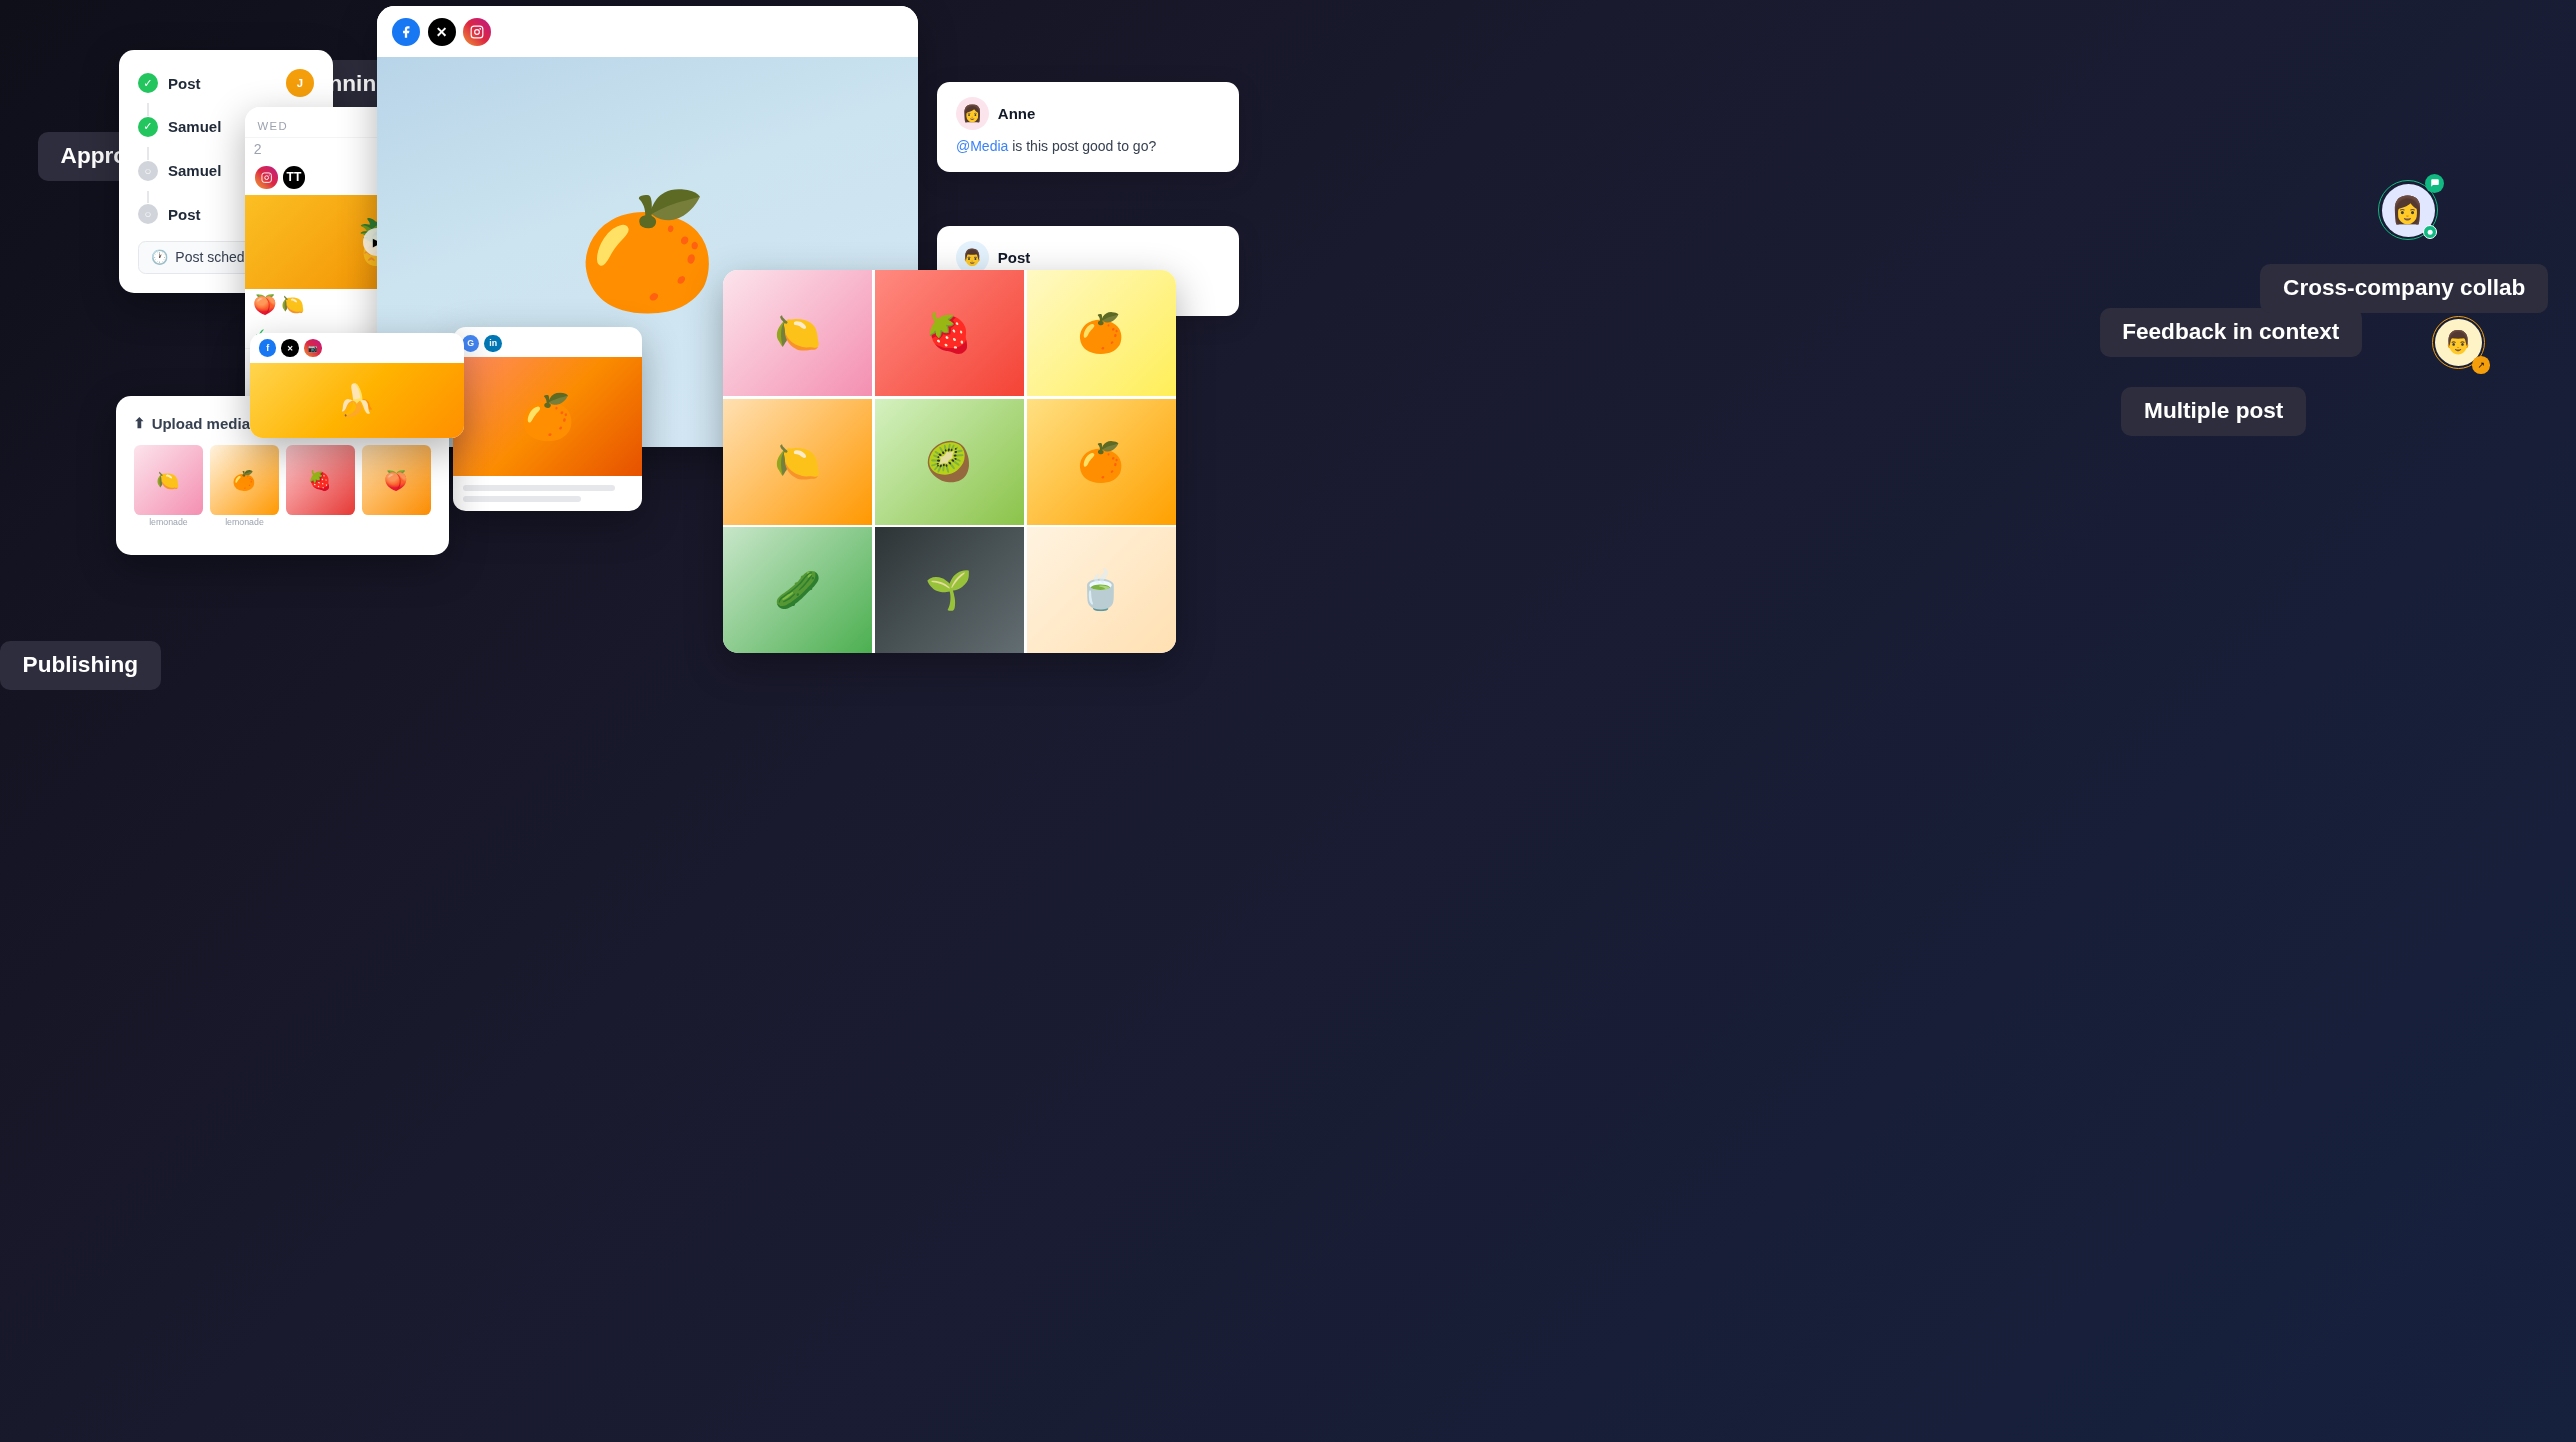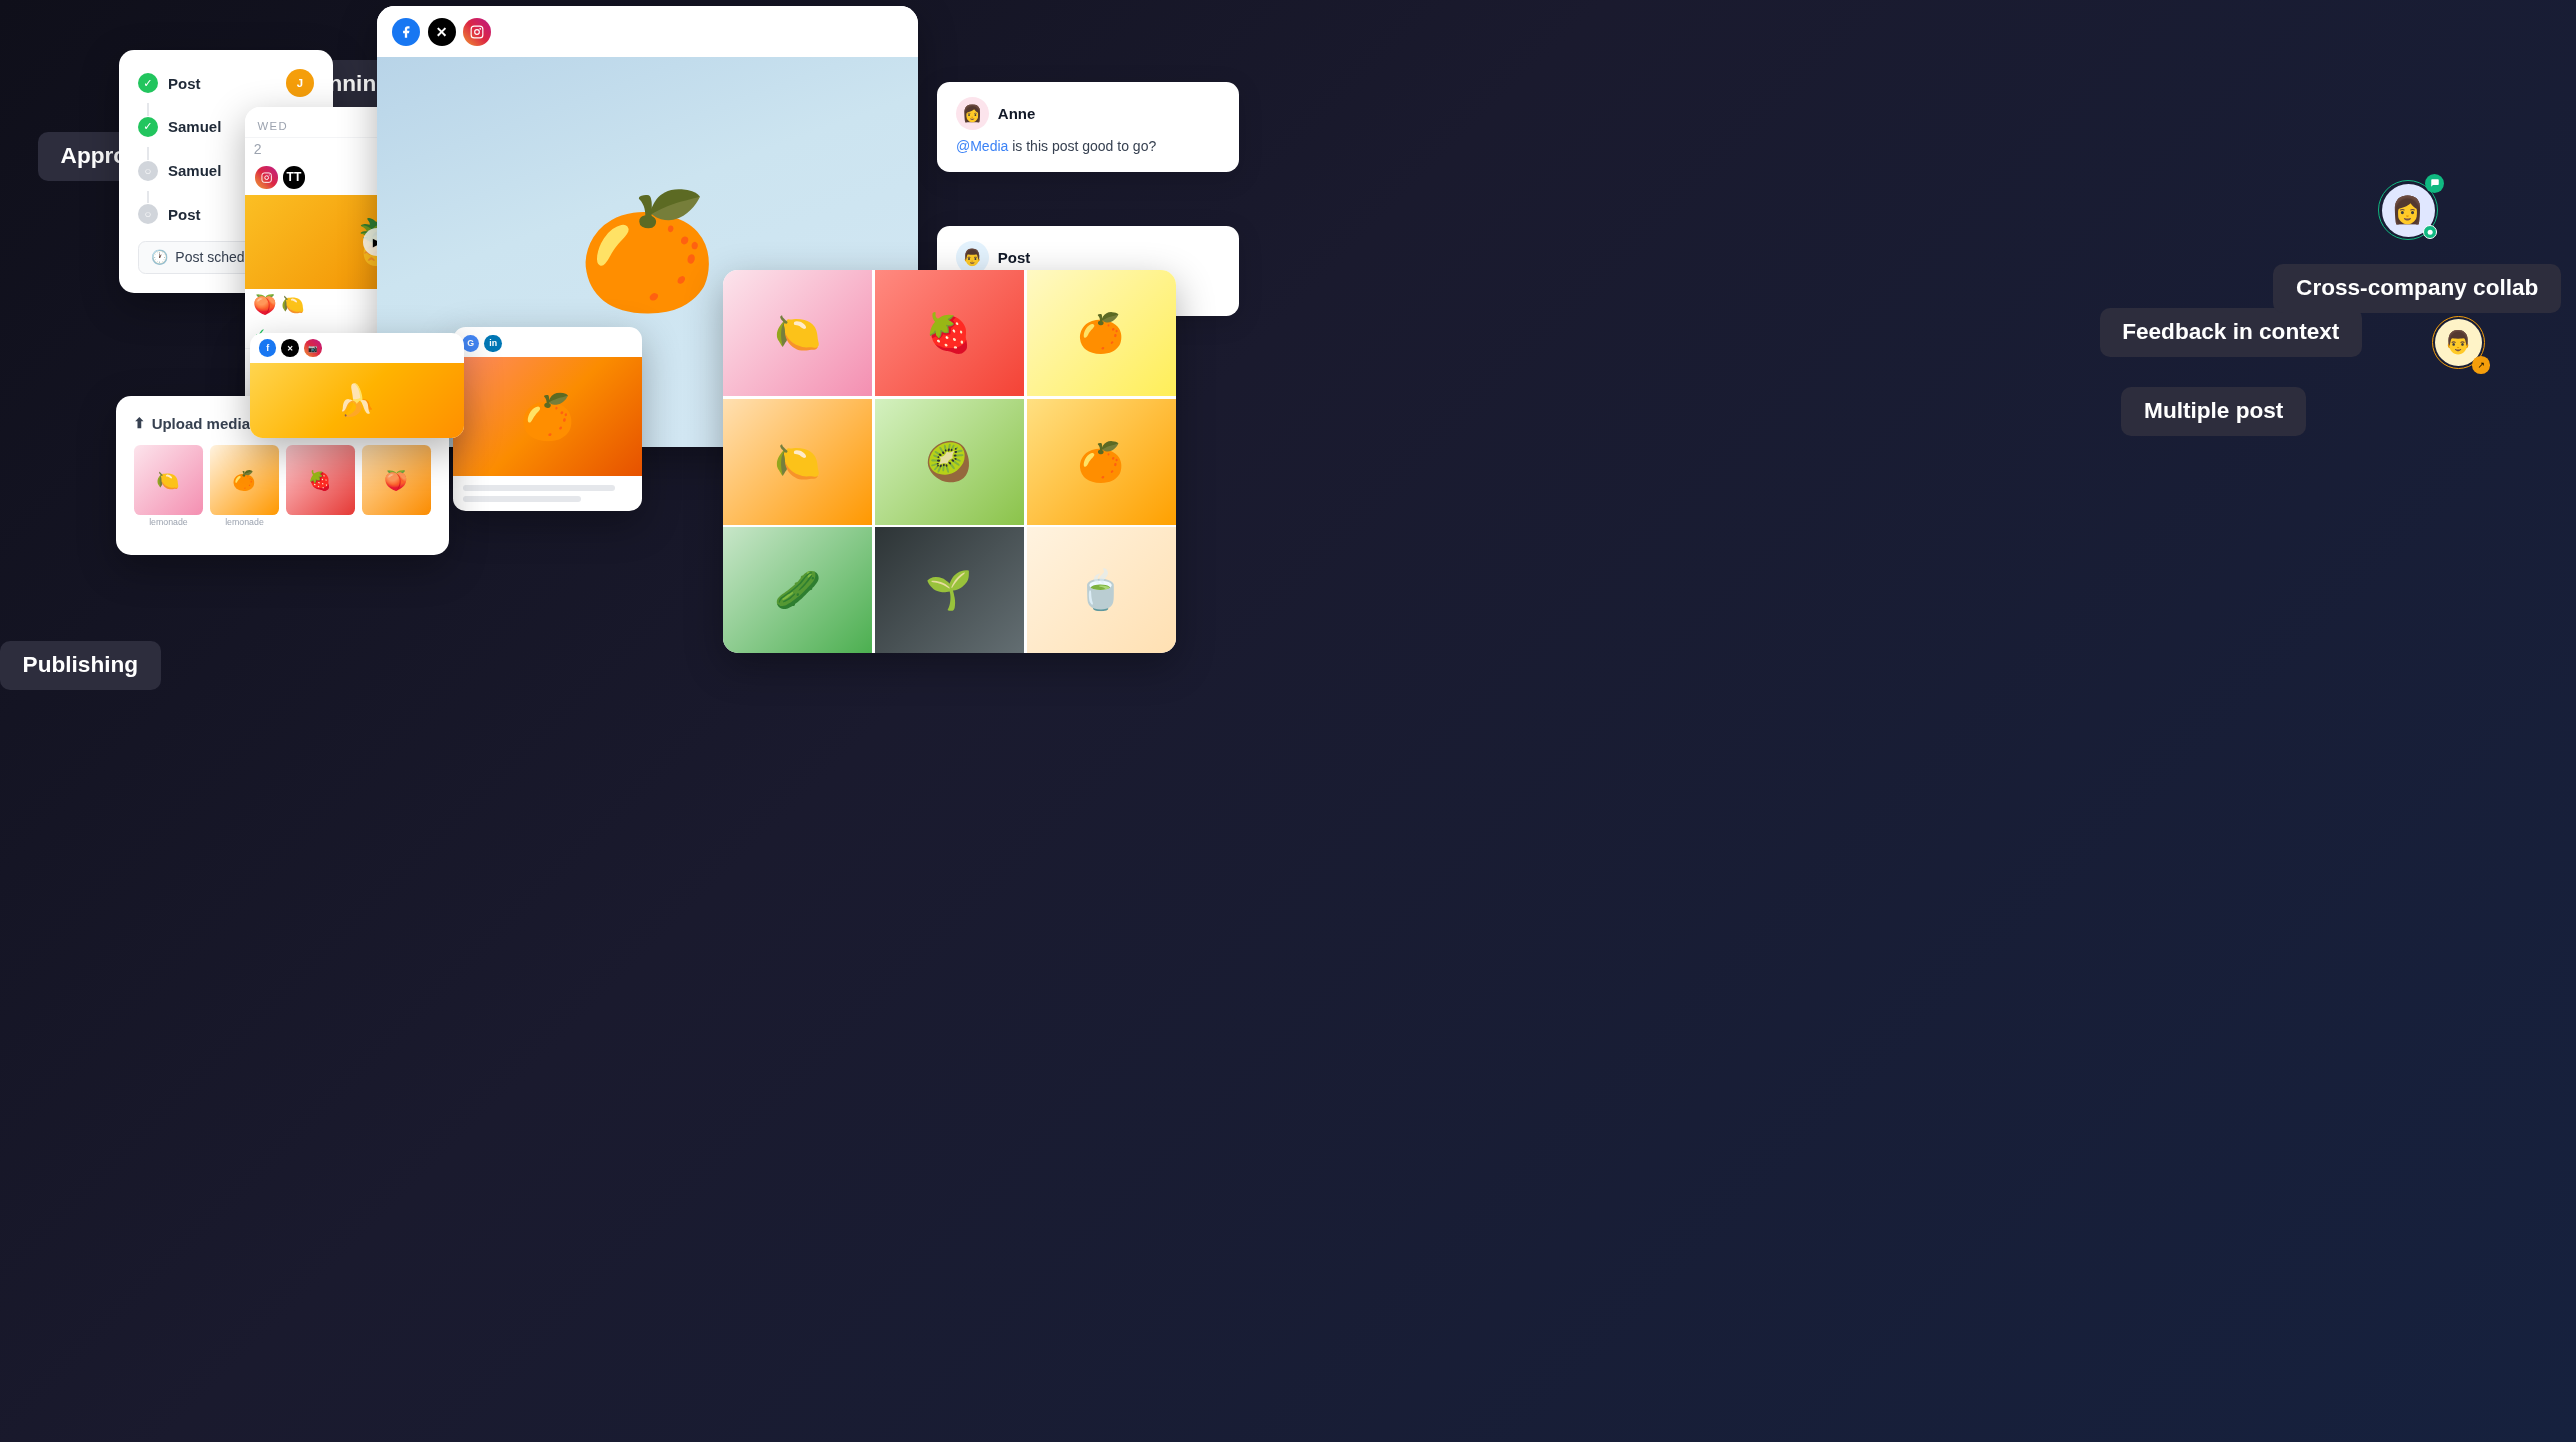--- a/index.html
+++ b/index.html
@@ -316,21 +316,21 @@
   </div>
 
   <div class="label-badge" style="top: 465px; left: 252px;">
     <span>Media library</span>
   </div>
 
   <div class="label-badge" style="top: 387px; right: 270px;">
     <span>Multiple post</span>
   </div>
 
-  <div class="label-badge" style="top: 264px; right: 15px;">
+  <div class="label-badge" style="top: 264px; right: 28px;">
     <span>Cross-company collab</span>
   </div>
 
   <div class="card" id="approvals-card" style="top: 50px; left: 119px;">
 
     <div class="approval-item">
       <div class="approval-dot green">✓</div>
       <span class="approval-name">Post</span>
       <div class="avatar-placeholder" style="background:#f59e0b; margin-left:auto;">J</div>
     </div>

